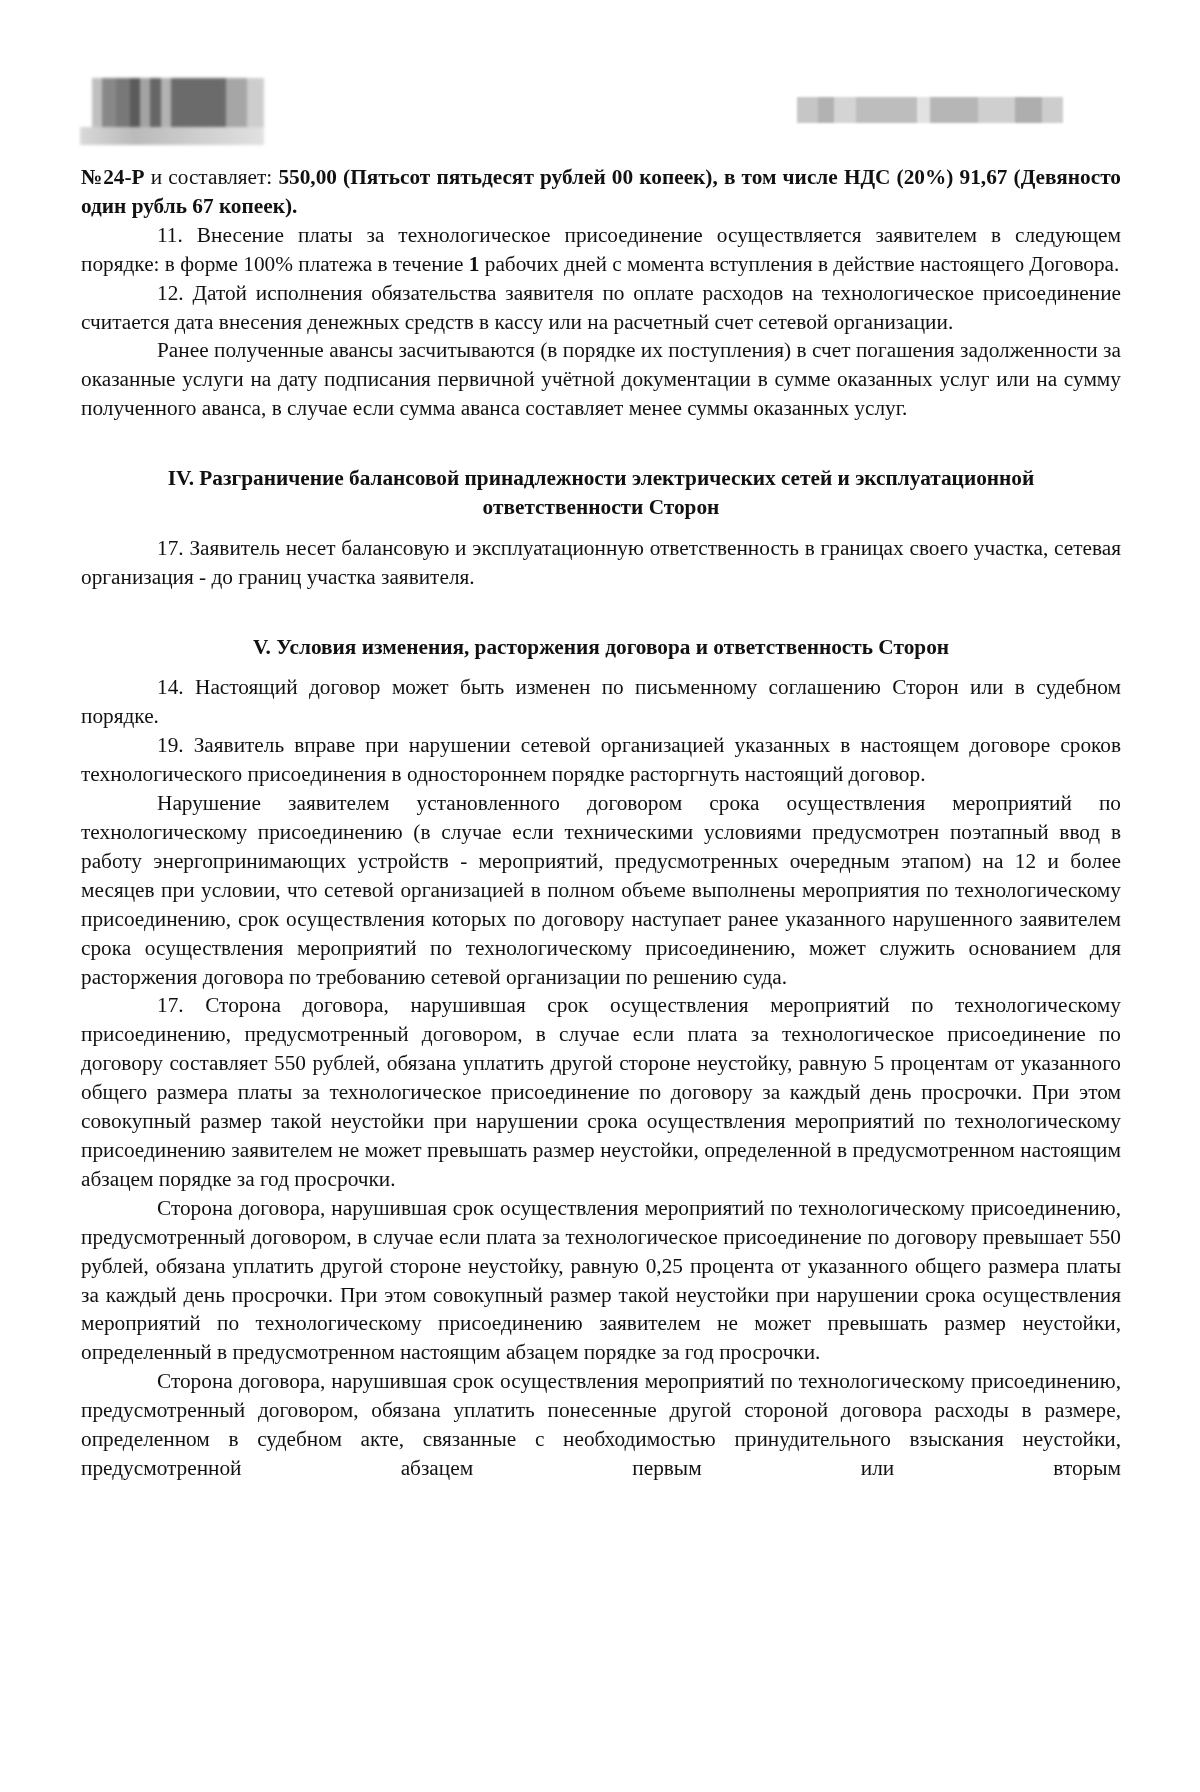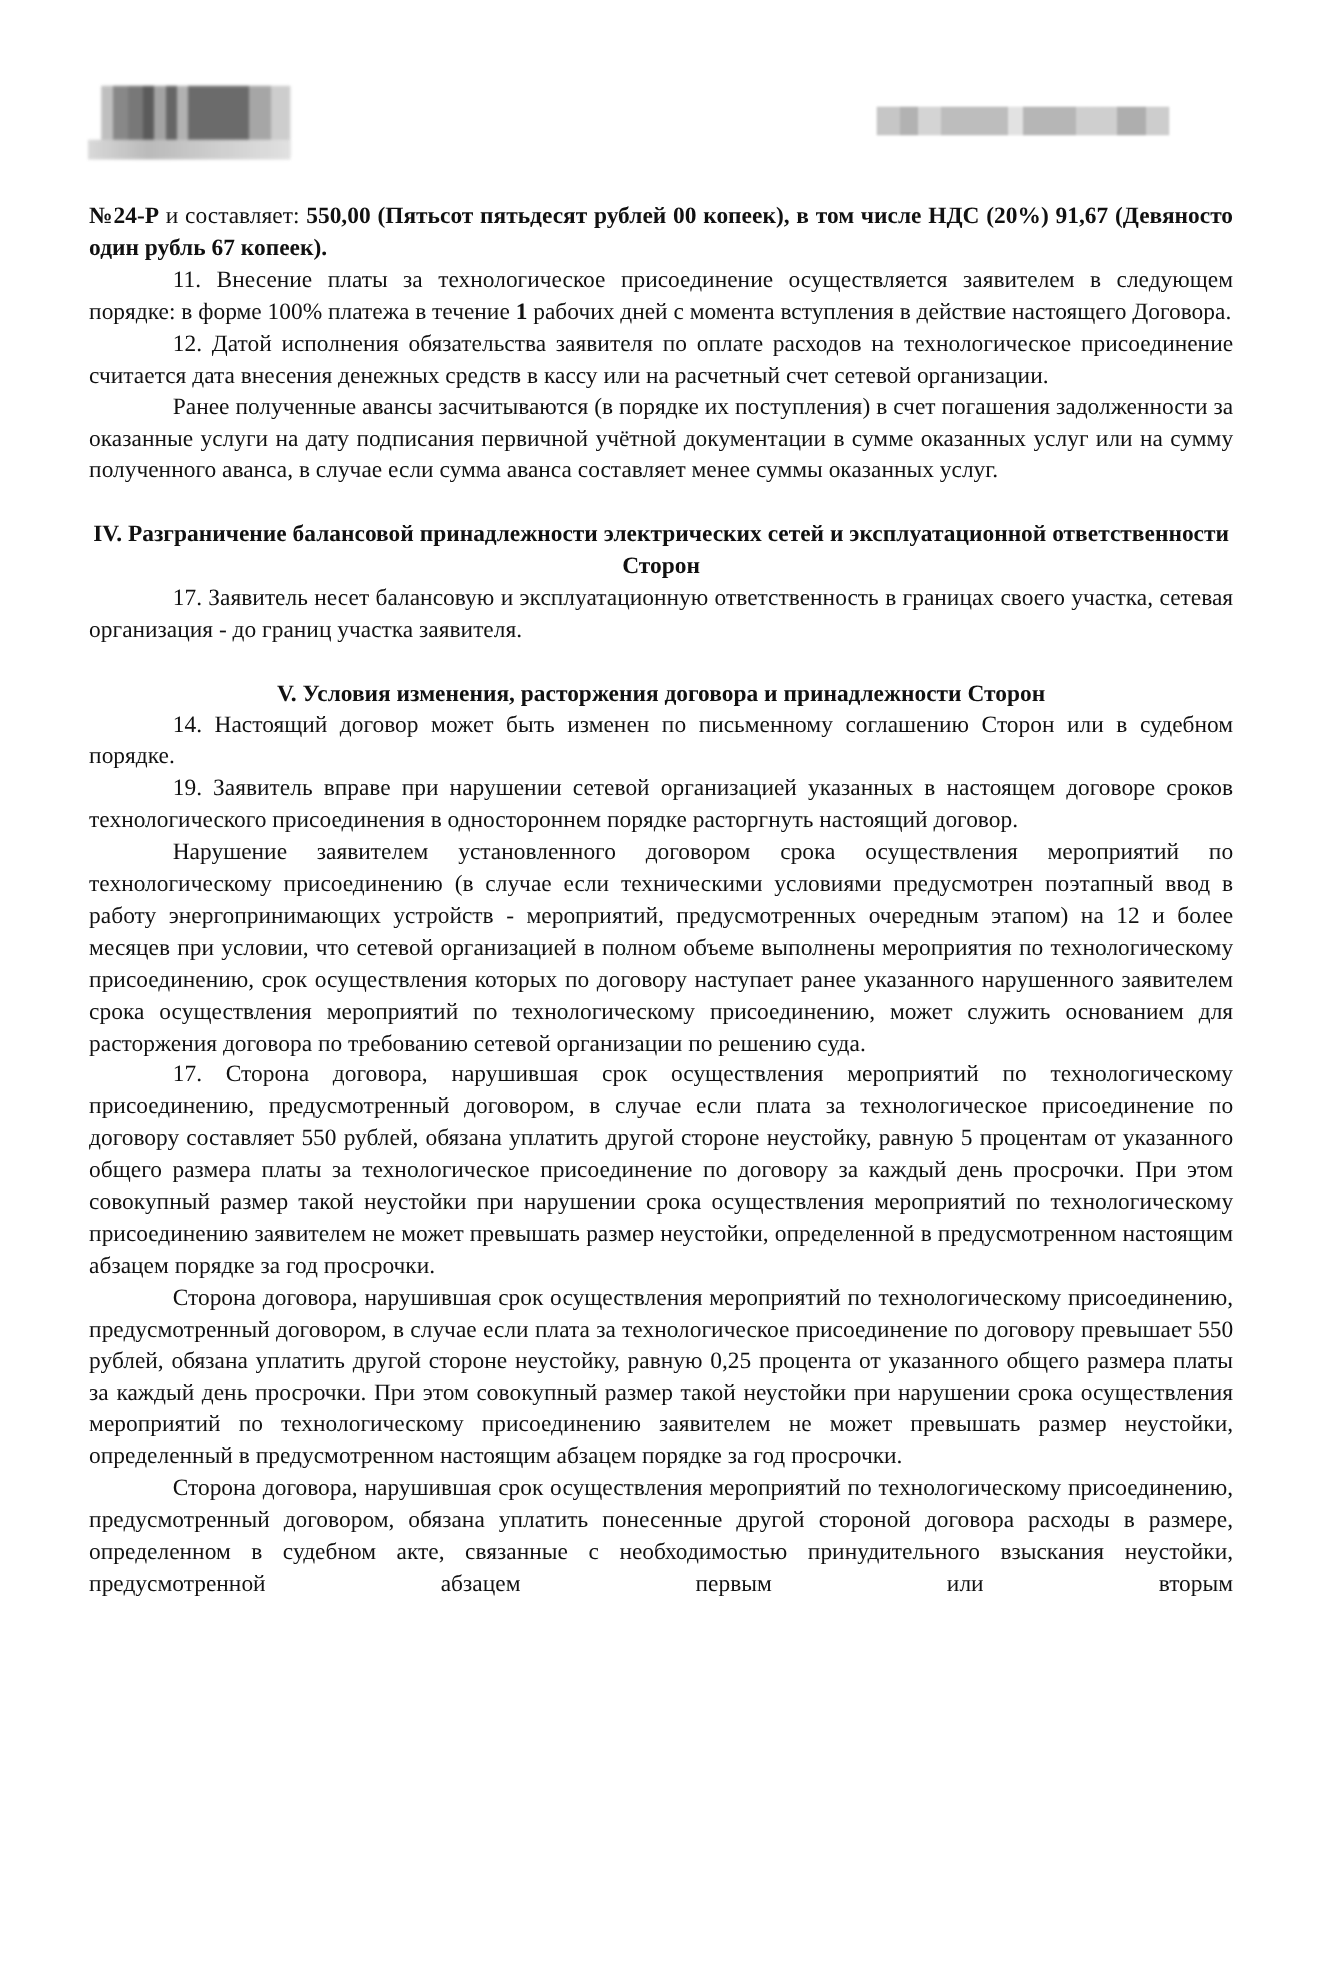--- a/index.html
+++ b/index.html
@@ -46,39 +46,39 @@
       height: 26px;
       background:
         linear-gradient(to right,
           #c6c6c6 0 8%, #b2b2b2 8% 14%, #d4d4d4 14% 22%, #bdbdbd 22% 45%,
           #e2e2e2 45% 50%, #b6b6b6 50% 68%, #cfcfcf 68% 82%, #aeaeae 82% 92%, #cdcdcd 92% 100%);
       filter: blur(1.2px);
     }
     .page {
       position: absolute;
       left: 81px;
-      top: 182px;
+      top: 163px;
       width: 1040px;
       font-size: 21.3px;
       line-height: 28.9px;
     }
     p {
       margin: 0;
       text-align: justify;
       text-align-last: left;
     }
     p.indent {
       text-indent: 76px;
     }
     p.cut {
       text-align-last: justify;
     }
     .bold { font-weight: bold; }
     h2 {
-      margin: 0;
+      margin: 12px;
       font-size: 21.3px;
       line-height: 28.9px;
       font-weight: bold;
       text-align: center;
     }
     .gap { height: 28.9px; }
   </style>
 </head>
 <body>
 
@@ -100,21 +100,21 @@
   <p class="indent">Ранее полученные авансы засчитываются (в порядке их поступления) в счет погашения задолженности за оказанные услуги на дату подписания первичной учётной документации в сумме оказанных услуг или на сумму полученного аванса, в случае если сумма аванса составляет менее суммы оказанных услуг.</p>
 
   <div class="gap"></div>
 
   <h2>IV. Разграничение балансовой принадлежности электрических сетей и эксплуатационной ответственности Сторон</h2>
 
   <p class="indent">17. Заявитель несет балансовую и эксплуатационную ответственность в границах своего участка, сетевая организация - до границ участка заявителя.</p>
 
   <div class="gap"></div>
 
-  <h2>V. Условия изменения, расторжения договора и принадлежности Сторон</h2>
+  <h2>V. Условия изменения, расторжения договора и ответственность Сторон</h2>
 
   <p class="indent">14. Настоящий договор может быть изменен по письменному соглашению Сторон или в судебном порядке.</p>
 
 
   <p class="indent">19. Заявитель вправе при нарушении сетевой организацией указанных в настоящем договоре сроков технологического присоединения в одностороннем порядке расторгнуть настоящий договор.</p>
 
   <p class="indent">Нарушение заявителем установленного договором срока осуществления мероприятий по технологическому присоединению (в случае если техническими условиями предусмотрен поэтапный ввод в работу энергопринимающих устройств - мероприятий, предусмотренных очередным этапом) на 12 и более месяцев при условии, что сетевой организацией в полном объеме выполнены мероприятия по технологическому присоединению, срок осуществления которых по договору наступает ранее указанного нарушенного заявителем срока осуществления мероприятий по технологическому присоединению, может служить основанием для расторжения договора по требованию сетевой организации по решению суда.</p>
 
   <p class="indent">17. Сторона договора, нарушившая срок осуществления мероприятий по технологическому присоединению, предусмотренный договором, в случае если плата за технологическое присоединение по договору составляет 550 рублей, обязана уплатить другой стороне неустойку, равную 5 процентам от указанного общего размера платы за технологическое присоединение по договору за каждый день просрочки. При этом совокупный размер такой неустойки при нарушении срока осуществления мероприятий по технологическому присоединению заявителем не может превышать размер неустойки, определенной в предусмотренном настоящим абзацем порядке за год просрочки.</p>
 

